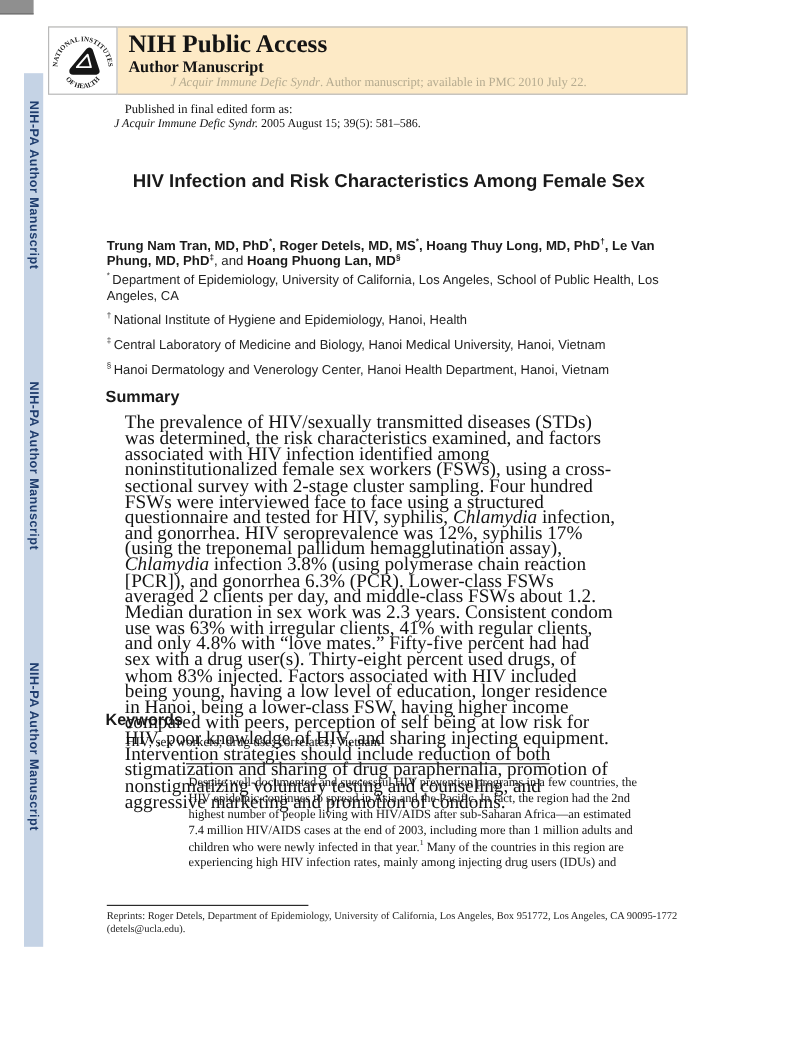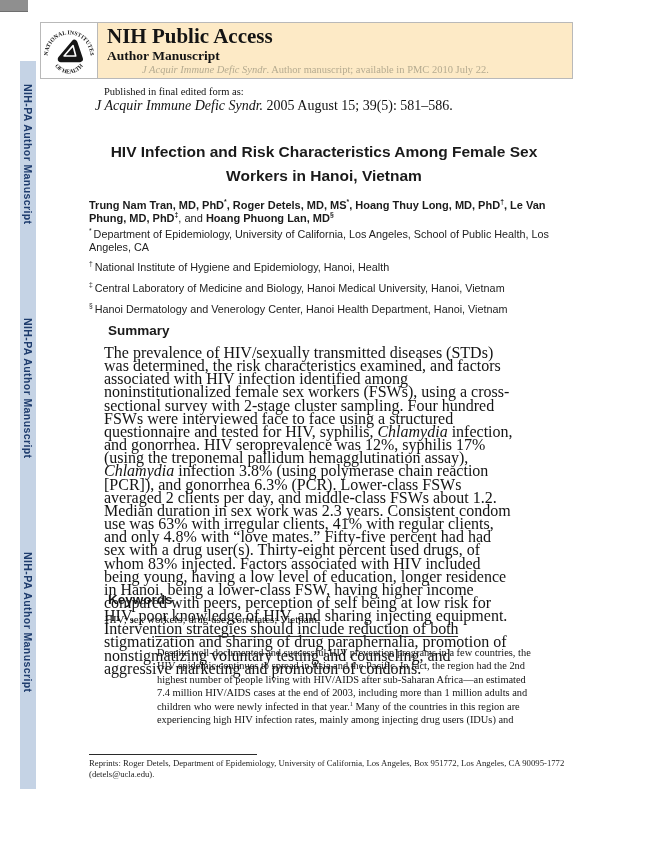--- a/index.html
+++ b/index.html
@@ -26,32 +26,32 @@
   
   .header-box { left:40px; top:22px; width:533px; height:57px; background:#fdeac6; border:1px solid #b9b9b9; }
   .logo-box { left:40px; top:22px; width:58px; height:57px; background:#ffffff; border:1px solid #b9b9b9; display:flex; align-items:center; justify-content:center; }
   .hdr-title { left:107px; top:24px; font-family:"Liberation Serif", serif; font-weight:bold; font-size:21px; color:#141414;text-align:right; }
   .hdr-sub { left:107px; top:48px; font-family:"Liberation Serif", serif; font-weight:bold; font-size:13.5px; color:#141414; }
   .hdr-cite { left:107px; top:64px; font-family:"Liberation Serif", serif; font-size:10.5px; color:#b5ab90;margin-left:35px; }
   .hdr-cite .jrnl { font-style:italic; }
 
   
   .pub-intro { left:104px; top:86px; font-size:10.5px; }
-  .pub-cite { left:95px; top:98px; font-size:14px;text-align:center; }
+  .pub-cite { left:95px; top:98px; font-size:10px;text-align:center; }
   .pub-cite .jrnl { font-style:italic; }
 
   
   .a-title { left:89px; top:140px; width:470px; font-family:"Liberation Sans", sans-serif; font-weight:bold; font-size:15.5px; line-height:23.5px; color:#1a1a1a;text-align:center; }
   .authors { left:89px; top:199px; width:487px; font-family:"Liberation Sans", sans-serif; font-weight:bold; font-size:11px; line-height:12.5px; color:#1a1a1a; }
   .authors .plain { font-weight:normal;text-align:center; }
   sup { font-size:0.62em; vertical-align:super; line-height:0; }
   .affil { left:89px; width:492px; font-family:"Liberation Sans", sans-serif; font-size:10.8px; line-height:12.5px; color:#222; }
   .affil sup { margin-right:2px; }
 
-  .sec-head { left:88px; font-family:"Liberation Sans", sans-serif; font-weight:bold; font-size:13.5px; color:#1a1a1a;margin-left:20px; }
+  .sec-head { left:88px; font-family:"Liberation Sans", sans-serif; font-weight:bold; font-size:13.5px; color:#1a1a1a; }
   .summary-p { left:104px; top:346px; width:410px; font-size:16px; line-height:13.15px; color:#131313; }
   .summary-p i { font-style:italic; }
   .kw-text { left:105px; top:613px; font-size:11px; }
 
   .rule-1 { left:155px; top:636px; width:303px; height:1px; background:#2a2a2a; }
   .body-p { left:157px; top:646px; width:380px; font-size:10.4px; line-height:13.4px; color:#131313; }
 
   .rule-2 { left:89px; top:754px; width:168px; height:1px; background:#2a2a2a; }
   .footer-t { left:89px; top:758px; width:478px; font-size:8.7px; line-height:10.5px; color:#1c1c1c; }
 
@@ -92,21 +92,20 @@
     <span class="jrnl">J Acquir Immune Defic Syndr</span><span>. Author manuscript; available in PMC 2010 July 22.</span>
   </div>
 
   <div class="abs pub-intro">Published in final edited form as:</div>
   <div class="abs pub-cite">
     <span class="jrnl">J Acquir Immune Defic Syndr.</span><span> 2005 August 15; 39(5): 581–586.</span>
   </div>
 
   <div class="abs a-title">
     <div>HIV Infection and Risk Characteristics Among Female Sex</div>
-    <div>Workers in Hanoi, Vietnam</div>
   </div>
 
   <div class="abs authors"><span>Trung Nam Tran, MD, PhD</span><sup>*</sup><span>, Roger Detels, MD, MS</span><sup>*</sup><span>, Hoang Thuy Long, MD, PhD</span><sup>†</sup><span>, Le Van Phung, MD, PhD</span><sup>‡</sup><span class="plain">, and </span><span>Hoang Phuong Lan, MD</span><sup>§</sup></div>
 
   <div class="abs affil" style="top:228px;">
     <sup>*</sup><span>Department of Epidemiology, University of California, Los Angeles, School of Public Health, Los Angeles, CA</span>
   </div>
   <div class="abs affil" style="top:261px;">
     <sup>†</sup><span>National Institute of Hygiene and Epidemiology, Hanoi, Health</span>
   </div>

